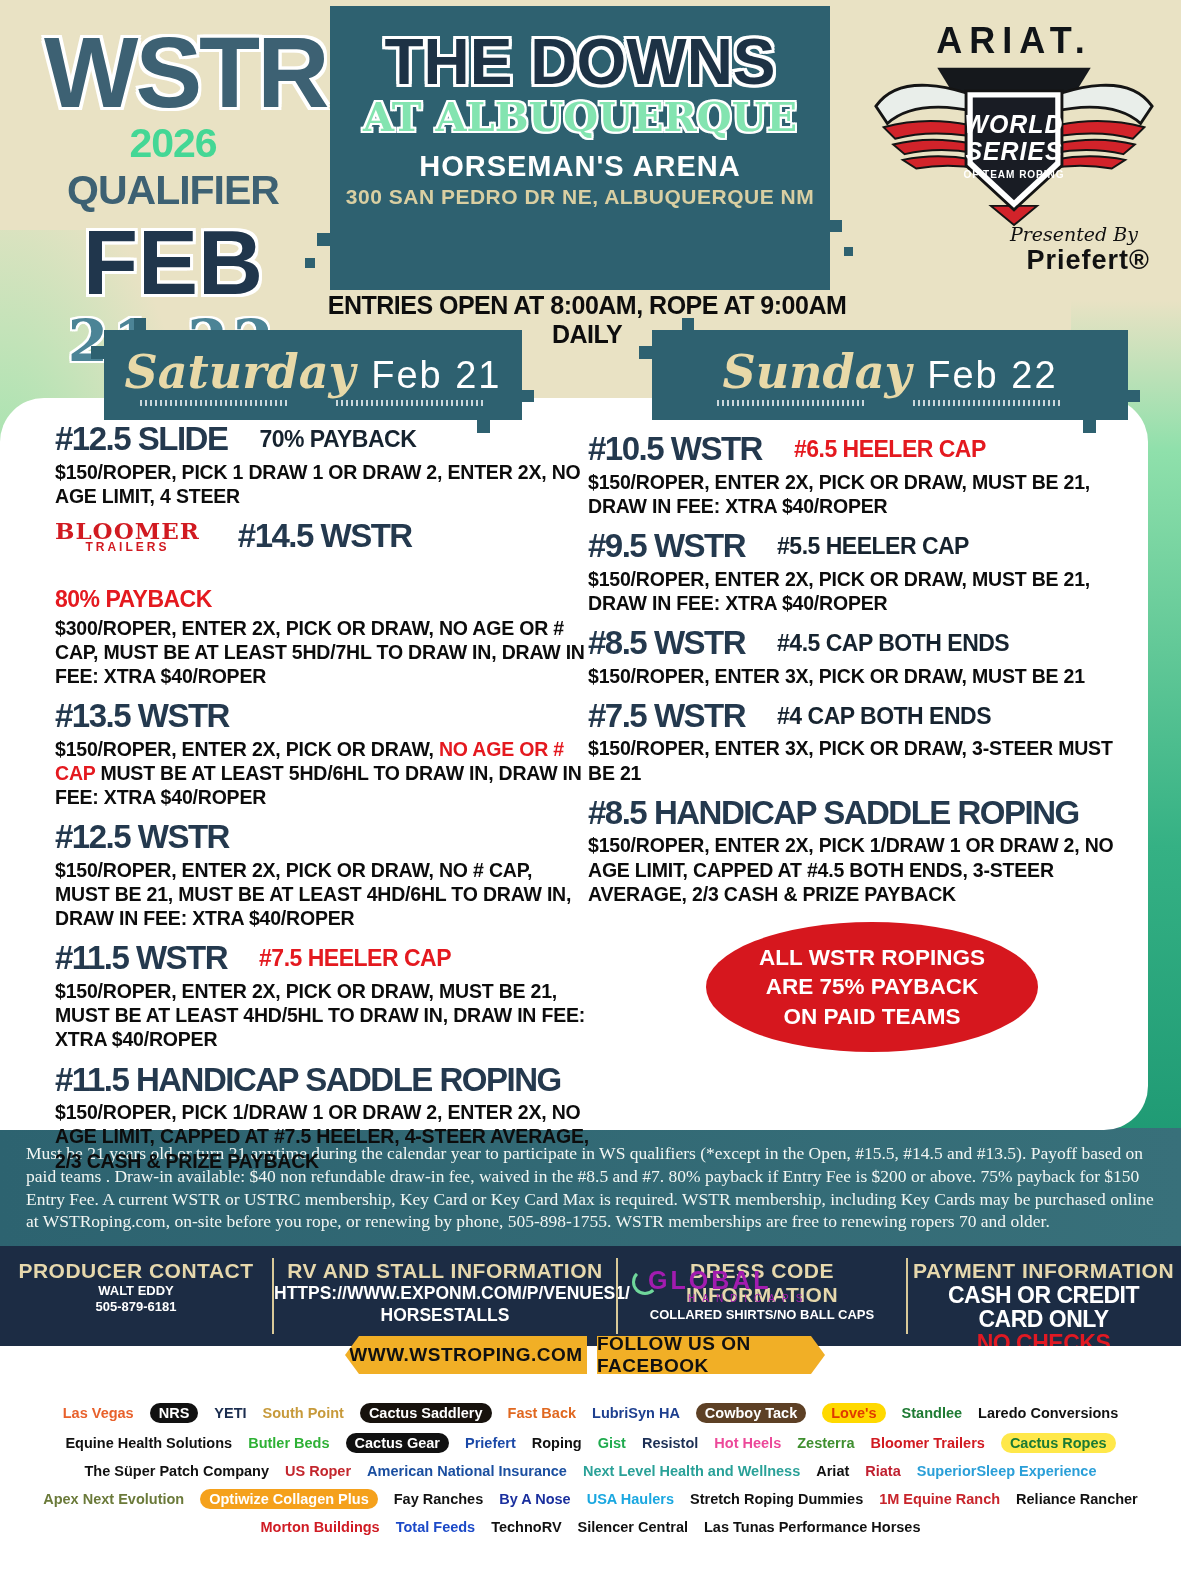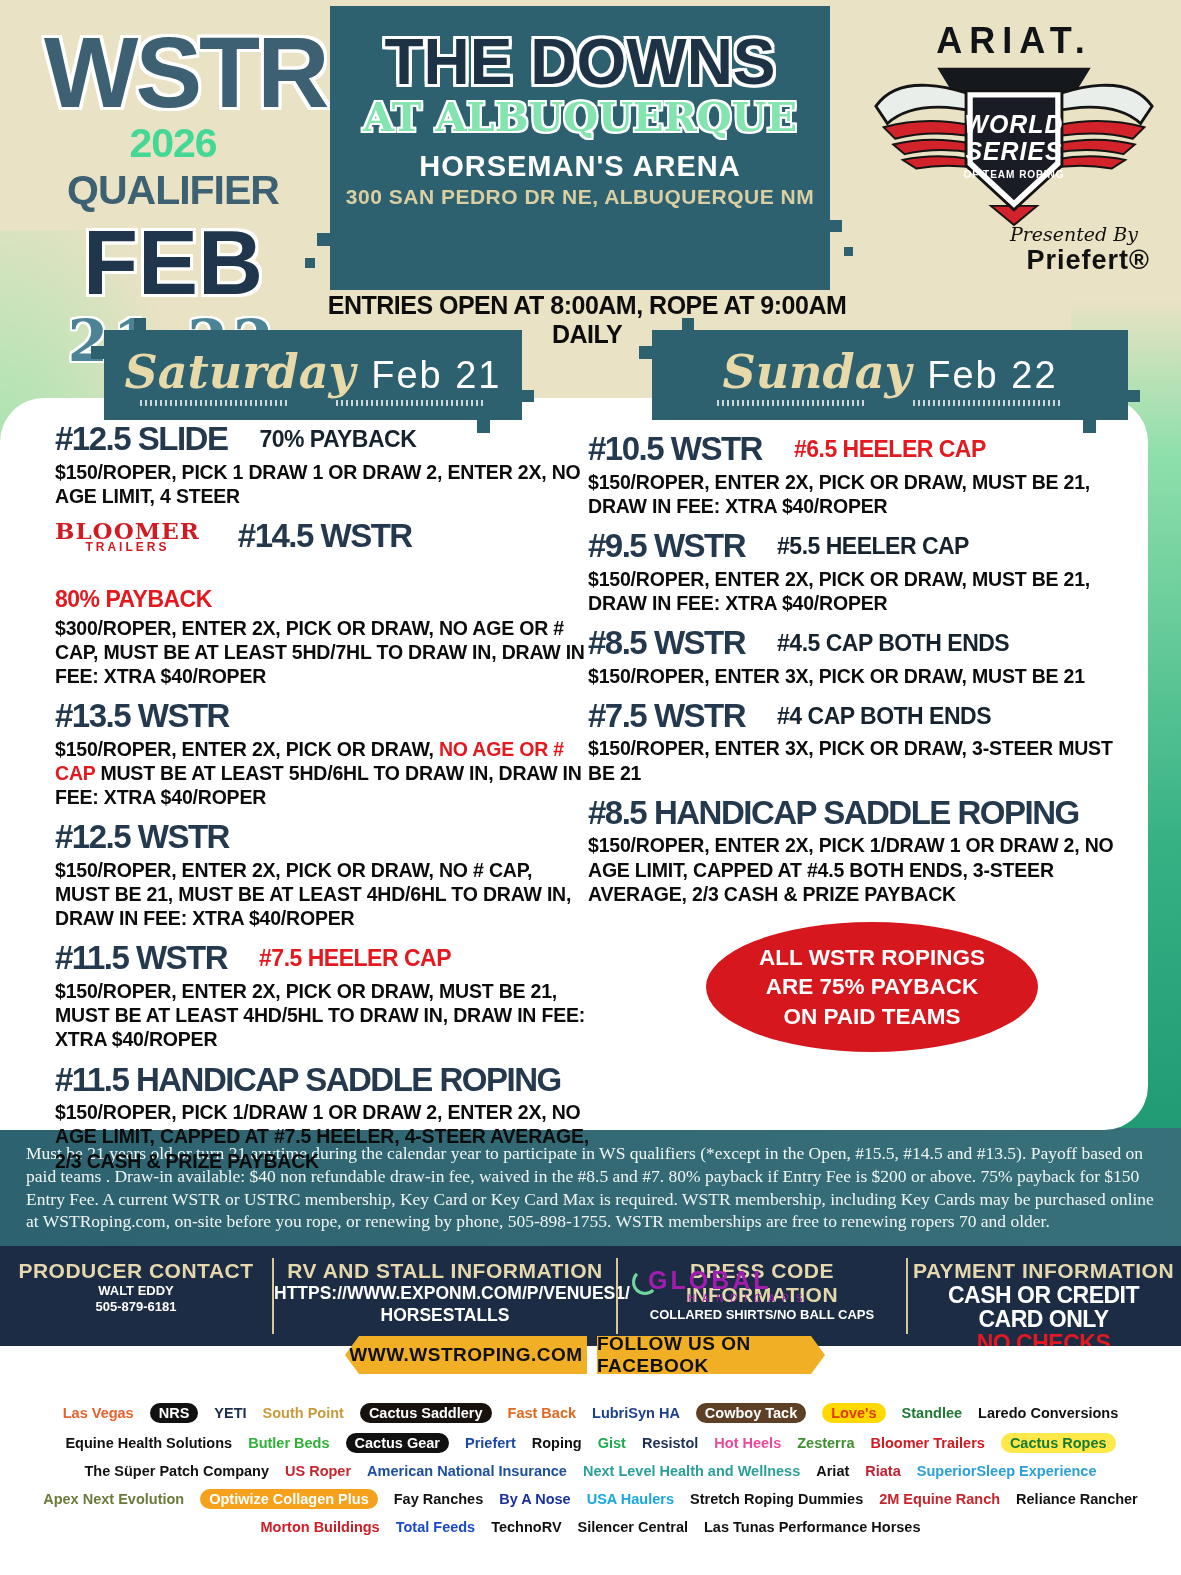--- a/index.html
+++ b/index.html
@@ -353,21 +353,21 @@
       <span class="sponsor" style="color: rgb(42, 161, 152);">Next Level Health and Wellness</span>
       <span class="sponsor" style="color: rgb(17, 17, 17);">Ariat</span>
       <span class="sponsor" style="color: rgb(192, 31, 47);">Riata</span>
       <span class="sponsor" style="color: rgb(42, 159, 216);">SuperiorSleep Experience</span>
       <span class="sponsor" style="color: rgb(107, 122, 58);">Apex Next Evolution</span>
       <span class="sponsor boxed" style="color: rgb(255, 255, 255); background: rgb(245, 161, 28);">Optiwize Collagen Plus</span>
       <span class="sponsor" style="color: rgb(17, 17, 17);">Fay Ranches</span>
       <span class="sponsor" style="color: rgb(26, 47, 158);">By A Nose</span>
       <span class="sponsor" style="color: rgb(26, 167, 224);">USA Haulers</span>
       <span class="sponsor" style="color: rgb(17, 17, 17);">Stretch Roping Dummies</span>
-      <span class="sponsor" style="color: rgb(200, 36, 43);">2M Equine Ranch</span>
+      <span class="sponsor" style="color: rgb(200, 36, 43);">1M Equine Ranch</span>
       <span class="sponsor" style="color: rgb(17, 17, 17);">Reliance Rancher</span>
       <span class="sponsor" style="color: rgb(208, 28, 36);">Morton Buildings</span>
       <span class="sponsor" style="color: rgb(27, 73, 200);">Total Feeds</span>
       <span class="sponsor" style="color: rgb(17, 17, 17);">TechnoRV</span>
       <span class="sponsor" style="color: rgb(17, 17, 17);">Silencer Central</span>
       <span class="sponsor" style="color: rgb(17, 17, 17);">Las Tunas Performance Horses</span>
     </div>
 </div>
 
 </body></html>

